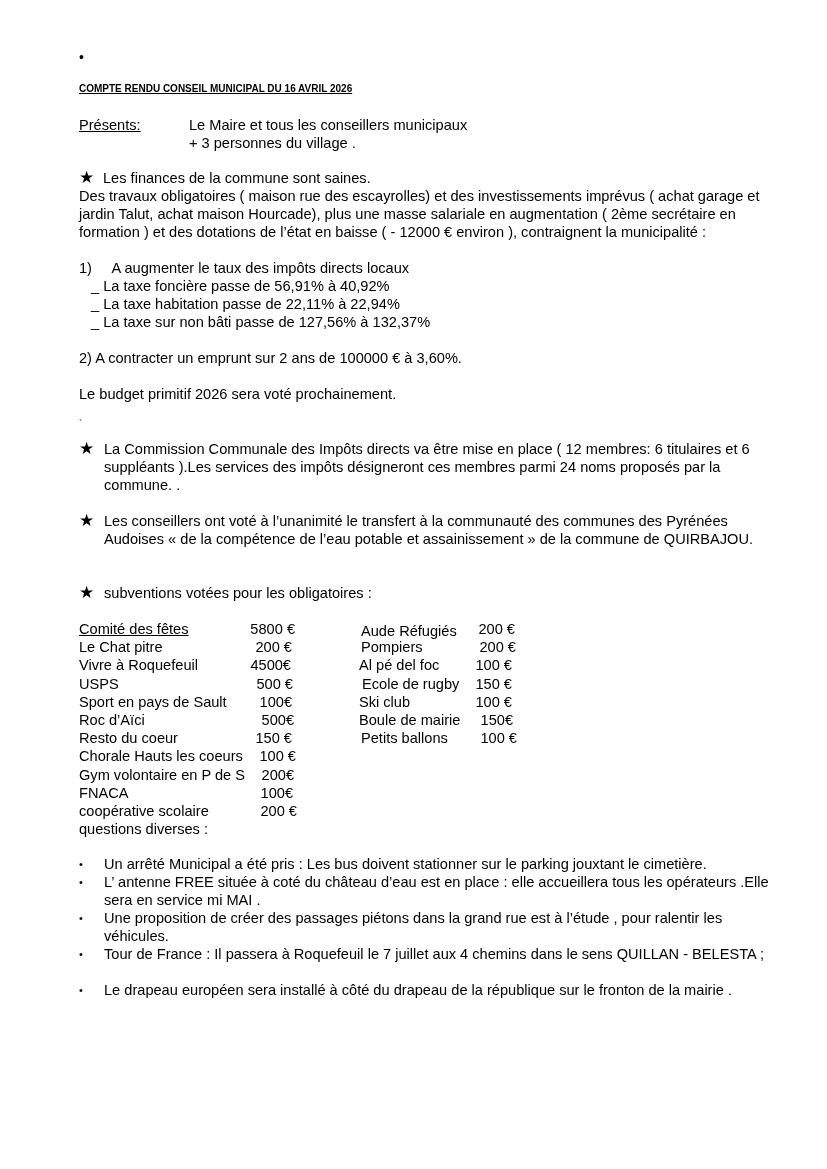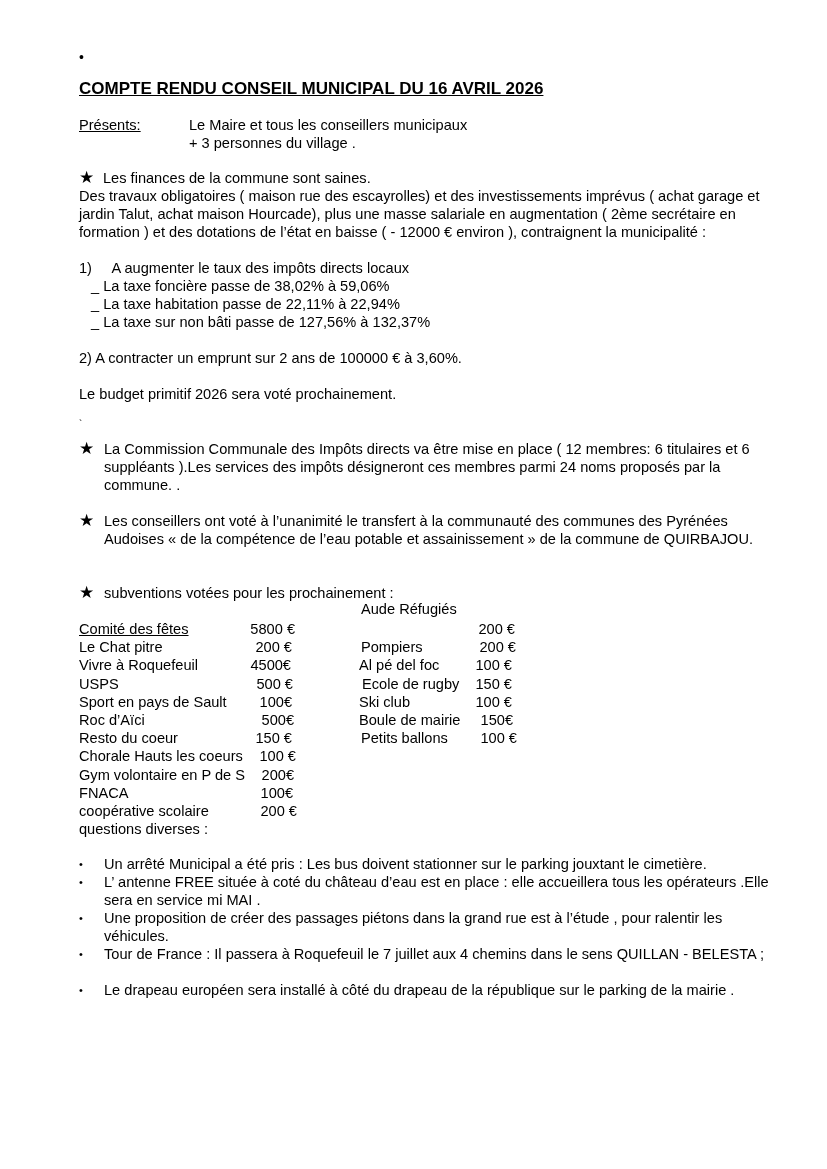--- a/index.html
+++ b/index.html
@@ -3,21 +3,21 @@
   <meta charset="utf-8">
   <style>
     html, body { margin: 0; padding: 0; background: #ffffff; }
     body {
       width: 827px; height: 1169px; position: relative; overflow: hidden;
       font-family: "Liberation Sans", sans-serif; font-size: 14.6px; color: #000;
     }
     .page { position: absolute; left: 0; top: 0; width: 827px; height: 1169px; }
     .abs { position: absolute; white-space: nowrap; line-height: 18px; }
     .top-bullet { left: 79px; top: 48px; font-size: 14px; }
-    .title { left: 79px; top: 80px; font-weight: bold; text-decoration: underline; font-size: 17px; }
+    .title { left: 79px; top: 80px; font-weight: bold; text-decoration: underline; font-size: 10px; }
     .presents-label { left: 79px; top: 116px; text-decoration: underline; }
     .presents-line { left: 189px; }
     .para { position: absolute; left: 79px; width: 690px; line-height: 18px; }
     .star { display: inline-block; width: 24px; font-size: 17px; }
     .star-block { position: absolute; left: 79px; width: 690px; line-height: 18px; }
     .star-block .star-glyph { position: absolute; left: 0; top: 0; font-size: 17px; }
     .star-block .star-text { margin-left: 25px; }
     .grant-name { position: absolute; white-space: nowrap; line-height: 18px; }
     .grant-amt { position: absolute; white-space: nowrap; line-height: 18px; }
     .bullet-item { position: absolute; left: 79px; width: 690px; line-height: 18px; }
@@ -36,41 +36,41 @@
   <div class="abs presents-label">Présents:</div>
   <div class="abs presents-line" style="top:116px;">Le Maire et tous les conseillers municipaux</div>
   <div class="abs presents-line" style="top:134px;">+  3 personnes du village .</div>
 
   <div class="abs" style="left:79px; top:169px;">
     <span class="star">★</span><span>Les finances de la commune sont saines.</span>
   </div>
   <div class="para" style="top:187px;">Des travaux obligatoires ( maison rue des escayrolles) et des investissements imprévus ( achat garage et jardin Talut, achat maison Hourcade), plus une masse salariale en augmentation ( 2ème secrétaire en formation ) et des dotations de l’état en baisse ( - 12000 € environ ), contraignent la municipalité :</div>
 
   <div class="abs" style="left:79px; top:259px; white-space:pre;">1)     A augmenter le taux des impôts directs locaux</div>
-  <div class="abs" style="left:91px; top:277px;">_ La taxe foncière passe de 38,02% à 59,06%</div>
+  <div class="abs" style="left:91px; top:277px;">_ La taxe foncière passe de 56,91% à 40,92%</div>
   <div class="abs" style="left:91px; top:295px;">_ La taxe habitation passe de 22,11% à 22,94%</div>
   <div class="abs" style="left:91px; top:313px;">_ La taxe sur non bâti passe de 127,56% à 132,37%</div>
 
   <div class="abs" style="left:79px; top:349px;">2) A contracter un emprunt sur 2 ans de 100000 € à 3,60%.</div>
   <div class="abs" style="left:79px; top:385px;">Le budget primitif 2026 sera voté prochainement.</div>
   <div class="abs" style="left:79px; top:416px; font-size:10px;">`</div>
 
   <div class="star-block" style="top:440px;">
     <span class="star-glyph">★</span>
     <div class="star-text">La Commission Communale des Impôts directs va être mise en place ( 12 membres: 6 titulaires et 6 suppléants ).Les services des impôts désigneront ces membres parmi 24 noms proposés par la commune. .</div>
   </div>
 
   <div class="star-block" style="top:512px;">
     <span class="star-glyph">★</span>
     <div class="star-text">Les conseillers  ont voté à l’unanimité le transfert à la communauté des communes des Pyrénées Audoises « de la compétence de l’eau potable et assainissement » de la commune de QUIRBAJOU.</div>
   </div>
 
   <div class="star-block" style="top:584px;">
     <span class="star-glyph">★</span>
-    <div class="star-text">subventions votées pour les prochainement :</div>
+    <div class="star-text">subventions votées pour les obligatoires :</div>
   </div>
 
   <div id="grants-left">
       <div class="grant-name" style="left: 79px; top: 620px; text-decoration: underline;">Comité des fêtes</div>
       <div class="grant-amt" style="right: 532px; top: 620px;">5800 €</div>
       <div class="grant-name" style="left: 79px; top: 638.2px;">Le Chat pitre</div>
       <div class="grant-amt" style="right: 535px; top: 638.2px;">200 €</div>
       <div class="grant-name" style="left: 79px; top: 656.4px;">Vivre à Roquefeuil</div>
       <div class="grant-amt" style="right: 536px; top: 656.4px;">4500€</div>
       <div class="grant-name" style="left: 79px; top: 674.6px;">USPS</div>
@@ -85,21 +85,21 @@
       <div class="grant-amt" style="right: 531px; top: 747.4px;">100 €</div>
       <div class="grant-name" style="left: 79px; top: 765.6px;">Gym volontaire en P de S</div>
       <div class="grant-amt" style="right: 533px; top: 765.6px;">200€</div>
       <div class="grant-name" style="left: 79px; top: 783.8px;">FNACA</div>
       <div class="grant-amt" style="right: 534px; top: 783.8px;">100€</div>
       <div class="grant-name" style="left: 79px; top: 802px;">coopérative scolaire</div>
       <div class="grant-amt" style="right: 530px; top: 802px;">200 €</div>
     </div>
 
   <div id="grants-right">
-      <div class="grant-name" style="left: 361px; top: 600px; text-align: right;">Aude Réfugiés</div>
+      <div class="grant-name" style="left: 361px; top: 622px; text-align: right;">Aude Réfugiés</div>
       <div class="grant-amt" style="right: 312px; top: 620px;">200 €</div>
       <div class="grant-name" style="left: 361px; top: 638.2px;">Pompiers</div>
       <div class="grant-amt" style="right: 311px; top: 638.2px;">200 €</div>
       <div class="grant-name" style="left: 359px; top: 656.4px;">Al pé del foc</div>
       <div class="grant-amt" style="right: 315px; top: 656.4px;">100 €</div>
       <div class="grant-name" style="left: 362px; top: 674.6px;">Ecole de rugby</div>
       <div class="grant-amt" style="right: 315px; top: 674.6px;">150 €</div>
       <div class="grant-name" style="left: 359px; top: 692.8px;">Ski club</div>
       <div class="grant-amt" style="right: 315px; top: 692.8px;">100 €</div>
       <div class="grant-name" style="left: 359px; top: 711px;">Boule de mairie</div>
@@ -121,16 +121,16 @@
   <div class="bullet-item" style="top:909px;">
     <span class="dot">•</span>
     <div class="btext">Une proposition de créer des passages piétons dans la grand rue est à l’étude , pour ralentir les véhicules.</div>
   </div>
   <div class="bullet-item" style="top:945px;">
     <span class="dot">•</span>
     <div class="btext">Tour de France : Il passera à Roquefeuil  le 7 juillet aux 4 chemins dans le sens QUILLAN - BELESTA ;</div>
   </div>
   <div class="bullet-item" style="top:981px;">
     <span class="dot">•</span>
-    <div class="btext">Le drapeau européen sera installé à côté du drapeau de la république sur le parking de la mairie .</div>
+    <div class="btext">Le drapeau européen sera installé à côté du drapeau de la république sur le fronton de la mairie .</div>
   </div>
 
 </div>
 
 </body></html>

